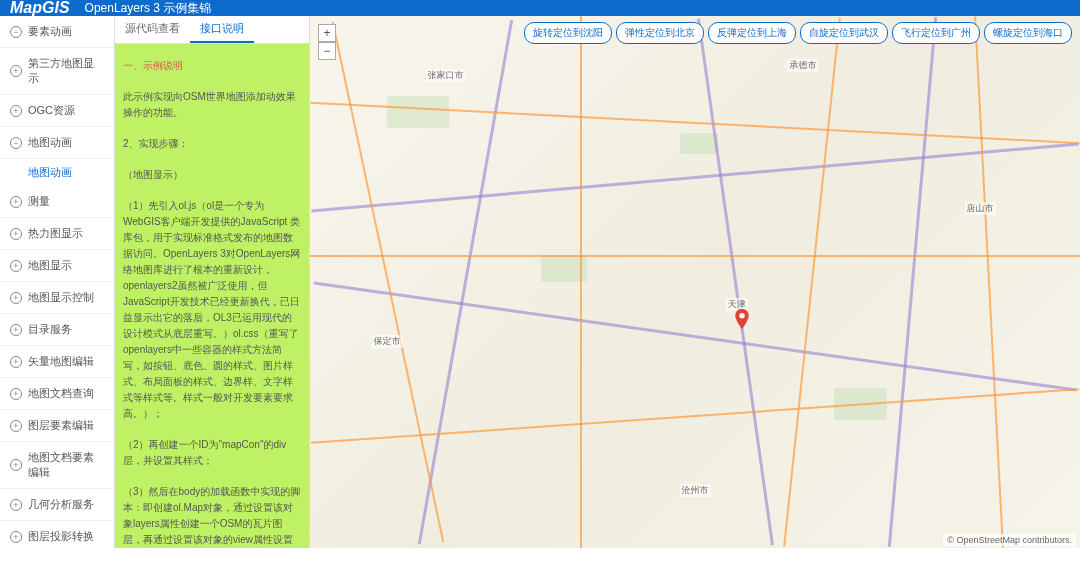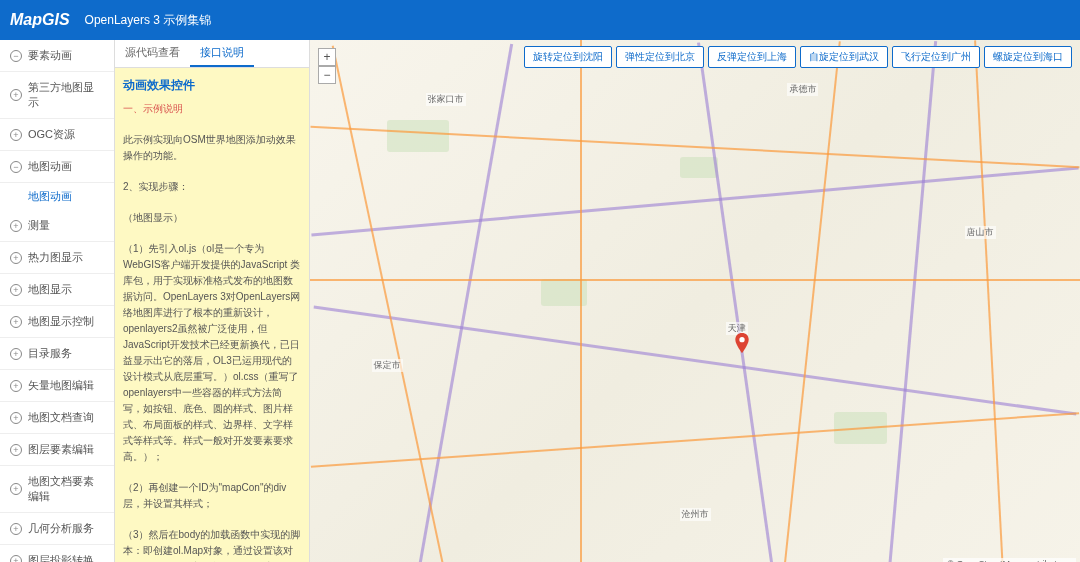--- a/index.html
+++ b/index.html
@@ -1,45 +1,45 @@
 <!DOCTYPE html>
 <html><head>
 <meta charset="utf-8">
 <style>
 *{box-sizing:border-box;margin:0;padding:0}
 body{font-family:"Microsoft YaHei",Arial,sans-serif;font-size:12px;color:#333;overflow:hidden}
-.header{height:40px;background:#0e6bcb;color:#fff;display:flex;align-items:center;padding:0 10px}
+.header{height:16px;background:#0e6bcb;color:#fff;display:flex;align-items:center;padding:0 10px}
 .logo{font-size:16px;font-weight:bold;font-style:italic;margin-right:15px}
 .header-title{font-size:12px}
 .container{display:flex;height:calc(100vh - 30px)}
 .sidebar{width:115px;background:#fff;border-right:1px solid #ddd;overflow-y:auto}
 .side-item{padding:8px 10px;border-bottom:1px solid #eee;cursor:pointer;display:flex;align-items:center;font-size:11px;color:#555}
 .side-icon{width:12px;height:12px;border:1px solid #888;border-radius:50%;margin-right:6px;display:inline-flex;align-items:center;justify-content:center;font-size:9px;color:#888;flex-shrink:0}
 .side-sub{padding:6px 10px 6px 28px;font-size:11px;color:#0e6bcb;cursor:pointer}
-.middle{width:195px;background:#fef9c3;border-right:1px solid #ddd;display:flex;flex-direction:column}
+.middle{width:195px;background:#bef264;border-right:1px solid #ddd;display:flex;flex-direction:column}
 .tabs{display:flex;border-bottom:1px solid #ddd;background:#fff}
 .tab{padding:5px 10px;font-size:11px;cursor:pointer;color:#666}
 .tab.active{color:#0e6bcb;border-bottom:2px solid #0e6bcb}
 .doc-content{flex:1;overflow-y:auto;padding:8px;font-size:10px;line-height:1.6}
 .doc-title{color:#0e6bcb;font-size:12px;font-weight:bold;margin-bottom:4px}
 .sec-h{color:#d9534f;font-weight:normal;margin:6px 0 3px}
 .doc-content p{margin:15px 0;color:#555}
 .map-area{flex:1;position:relative;background:#f4f1e8}
 .map-canvas{position:absolute;inset:0;background:linear-gradient(135deg,#f8f5ec 0%,#f0ede0 50%,#f6f3e9 100%)}
 .roads{position:absolute;inset:0}
 .road{position:absolute;background:#fb9a3c;opacity:0.7}
 .hwy{position:absolute;background:#9b7fd4;opacity:0.6}
 .area-g{position:absolute;background:#c8e0b8;opacity:0.5;border-radius:3px}
 .city-lbl{position:absolute;font-size:9px;color:#666;background:rgba(255,255,255,0.6);padding:0 2px}
 .marker{position:absolute;left:55%;top:55%;width:16px;height:20px}
 .marker svg{width:100%;height:100%}
 .zoom-ctrl{position:absolute;left:8px;top:8px;display:flex;flex-direction:column}
 .zoom-btn{width:18px;height:18px;background:#fff;border:1px solid #aaa;display:flex;align-items:center;justify-content:center;cursor:pointer;font-size:12px;color:#555}
 .btn-bar{position:absolute;top:6px;right:8px;display:flex;gap:4px}
-.act-btn{background:#fff;border:1px solid #0e6bcb;color:#0e6bcb;padding:3px 8px;font-size:10px;cursor:pointer;border-radius:2px}
+.act-btn{background:#fff;border:1px solid #0e6bcb;color:#0e6bcb;padding:3px 8px;font-size:10px;cursor:pointer;border-radius:10px}
 .attrib{position:absolute;right:4px;bottom:2px;font-size:9px;color:#666;background:rgba(255,255,255,0.7);padding:1px 4px}
 </style>
 </head>
 <body>
 
 <div class="header">
   <span class="logo"><span>MapGIS</span></span>
   <span class="header-title">OpenLayers 3 示例集锦</span>
 </div>
 
@@ -107,21 +107,20 @@
         <span>图层投影转换</span>
       </div>
     </div>
 
   <div class="middle">
     <div class="tabs">
       <div class="tab">源代码查看</div>
       <div class="tab active">接口说明</div>
     </div>
     <div class="doc-content">
-      <div class="doc-title">动画效果控件</div>
       <div class="sec-h">一、示例说明</div>
       <p>此示例实现向OSM世界地图添加动效果操作的功能。</p>
       <p>2、实现步骤：</p>
       <p>（地图显示）</p>
       <p>（1）先引入ol.js（ol是一个专为WebGIS客户端开发提供的JavaScript 类库包，用于实现标准格式发布的地图数据访问。OpenLayers 3对OpenLayers网络地图库进行了根本的重新设计，openlayers2虽然被广泛使用，但JavaScript开发技术已经更新换代，已日益显示出它的落后，OL3已运用现代的设计模式从底层重写。）ol.css（重写了openlayers中一些容器的样式方法简写，如按钮、底色、圆的样式、图片样式、布局面板的样式、边界样、文字样式等样式等。样式一般对开发要素要求高。）；</p>
       <p>（2）再创建一个ID为"mapCon"的div层，并设置其样式；</p>
       <p>（3）然后在body的加载函数中实现的脚本：即创建ol.Map对象，通过设置该对象layers属性创建一个OSM的瓦片图层，再通过设置该对象的view属性设置地图的显示中心以及级别；</p>
 
     </div>
   </div>

